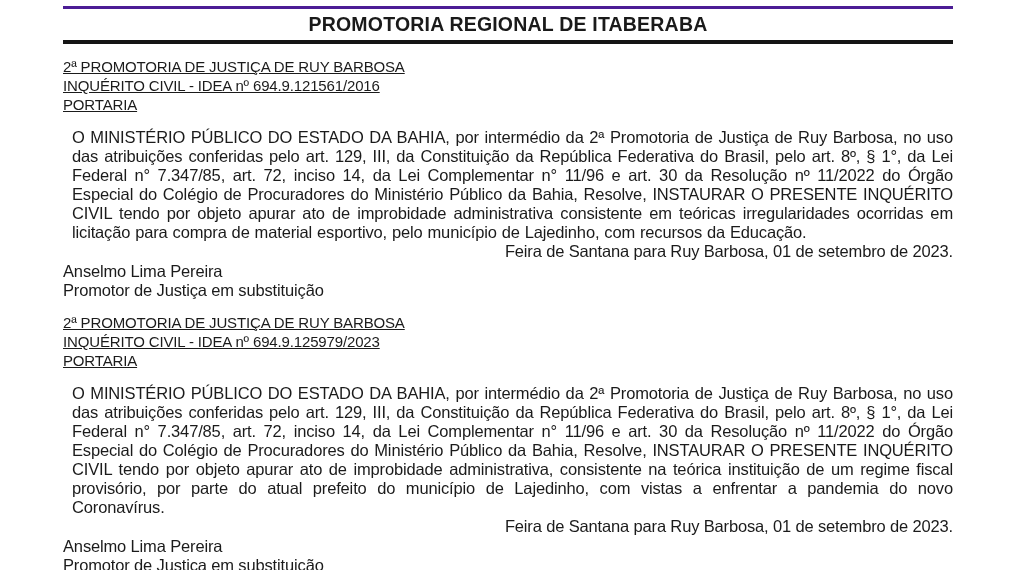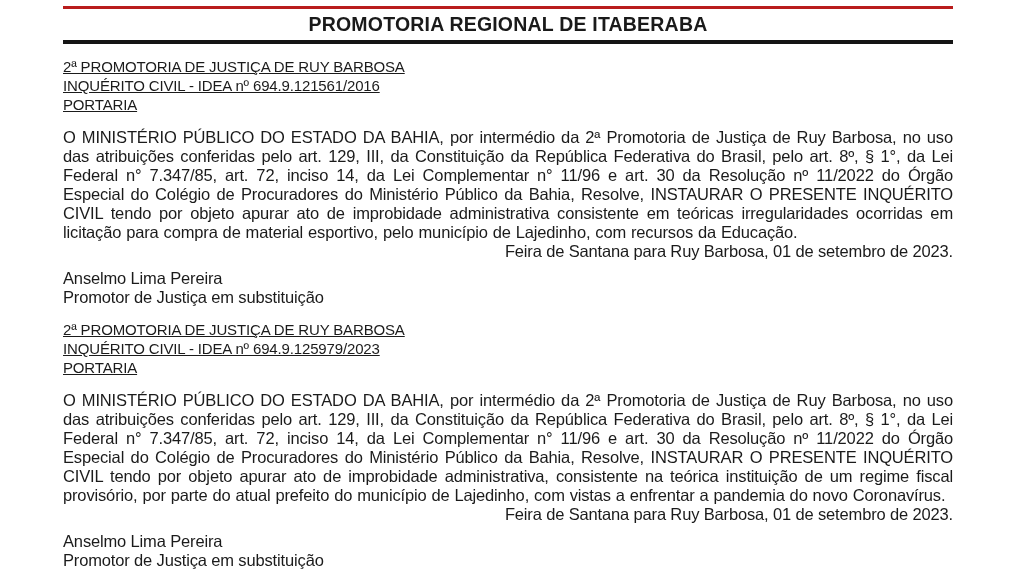--- a/index.html
+++ b/index.html
@@ -11,56 +11,56 @@
     background: #ffffff;
     font-family: "Liberation Sans", sans-serif;
     color: #1b1b1b;
   }
   .content {
     width: 890px;
     margin-left: 63px;
   }
   .doc-header {
     margin-top: 6px;
-    border-top: 3px solid #b91c1c;
+    border-top: 3px solid #4c1d95;
     border-bottom: 4px solid #151515;
     height: 31px;
     line-height: 31px;
     text-align: center;
     font-weight: 700;
     font-size: 19.5px;
     letter-spacing: 0.2px;
     color: #1a1a1a;
   }
   .entry .hline {
     font-size: 15px;
     line-height: 19px;
     letter-spacing: -0.15px;
     white-space: nowrap;
     text-decoration: underline;
   }
   .entry-1 { margin-top: 13px; }
   .entry-2 { margin-top: 13px; }
   .body-par {
-    margin: 14px 0 0 0;
+    margin: 14px 0 0 9px;
     text-align: justify;
     font-size: 16.5px;
     line-height: 19px;
     letter-spacing: -0.15px;
     word-spacing: 0.5px;
   }
   .dateline {
     font-size: 16.5px;
     line-height: 19px;
     letter-spacing: -0.15px;
     white-space: nowrap;
     text-align: right;
   }
   .sig {
-    margin-top: 8px;
+    margin-top: 1px;
   }
   .sig div {
     font-size: 16.5px;
     line-height: 19px;
     letter-spacing: -0.15px;
     white-space: nowrap;
   }
 </style>
 </head>
 <body>

